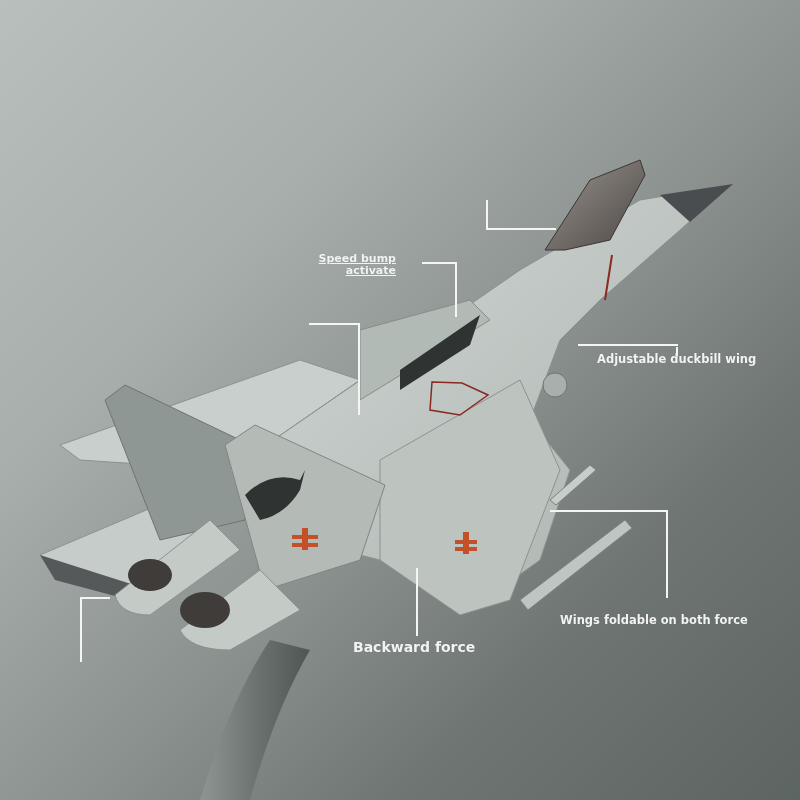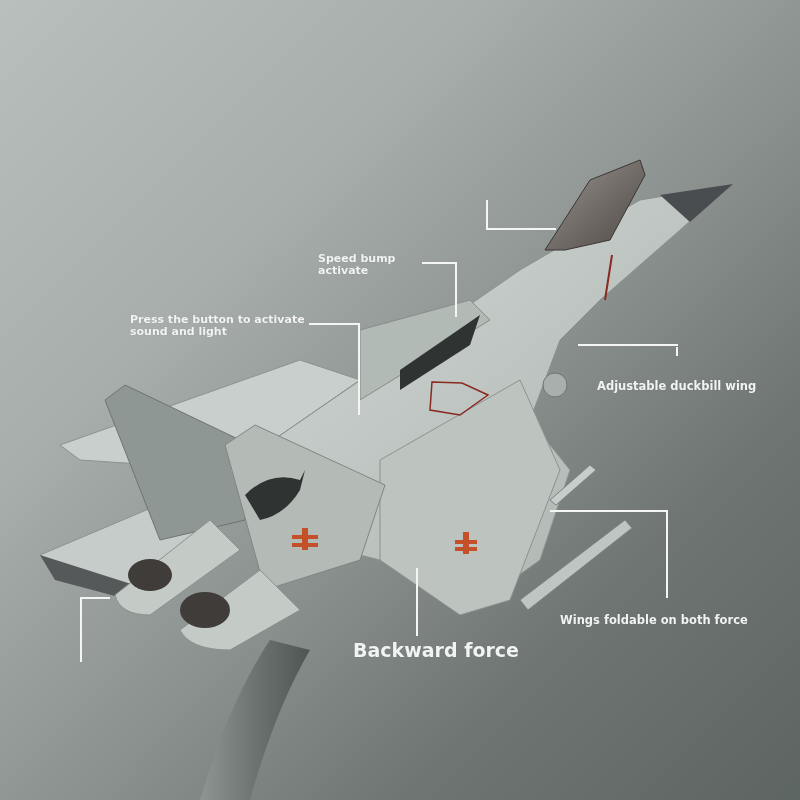--- a/index.html
+++ b/index.html
@@ -6,22 +6,22 @@
   body { width: 800px; height: 800px; overflow: hidden; }
   .stage {
     position: relative; width: 800px; height: 800px; overflow: hidden;
     background: linear-gradient(135deg, #b8bfbc 0%, #a7aeab 30%, #8a918e 55%, #6e7572 75%, #5d6562 100%);
     font-family: "DejaVu Sans", "Liberation Sans", sans-serif;
     color: #f2f4f3;
   }
   .jet { position: absolute; left: 0; top: 0; width: 800px; height: 800px; }
   .label { position: absolute; font-weight: bold; white-space: nowrap; line-height: 1.1; text-shadow: 0 0 1px rgba(0,0,0,0.15); }
   .label.big { font-size: 22px; letter-spacing: 0.2px; }
-  .label.mid { font-size: 19px; text-align: right; }
-  .label.small { font-size: 11px; text-align: left; }
+  .label.mid { font-size: 14px; text-align: right; }
+  .label.small { font-size: 11px; text-align: right; text-decoration: underline; }
   .label.sm2 { font-size: 11.5px; }
   .line { position: absolute; background: #f4f6f5; }
 </style>
 </head>
 <body>
 
 <div class="stage">
 
   <svg class="jet" viewBox="0 0 800 800">
     <defs>
@@ -94,30 +94,26 @@
   <div class="line" style="left:486px; top:200px; width:2px; height:29px;"></div>
   <div class="line" style="left:486px; top:228px; width:70px; height:2px;"></div>
 
   <div class="label small" style="left:318px; top:253px; width:78px;">
     <div>Speed bump</div>
     <div>activate</div>
   </div>
   <div class="line" style="left:422px; top:262px; width:35px; height:2px;"></div>
   <div class="line" style="left:455px; top:262px; width:2px; height:55px;"></div>
 
-  <div class="label small" style="left:130px; top:314px; width:162px;">
-    <div>Press the button to activate</div>
-    <div>sound and light</div>
-  </div>
   <div class="line" style="left:309px; top:323px; width:51px; height:2px;"></div>
   <div class="line" style="left:358px; top:323px; width:2px; height:92px;"></div>
 
   <div class="line" style="left:578px; top:344px; width:100px; height:2px;"></div>
   <div class="line" style="left:676px; top:347px; width:2px; height:9px;"></div>
-  <div class="label sm2" style="left:597px; top:380px;">Adjustable duckbill wing</div>
+  <div class="label sm2" style="left:597px; top:353px;">Adjustable duckbill wing</div>
 
   <div class="line" style="left:550px; top:510px; width:118px; height:2px;"></div>
   <div class="line" style="left:666px; top:510px; width:2px; height:88px;"></div>
   <div class="label sm2" style="left:560px; top:614px;">Wings foldable on both force</div>
 
   <div class="line" style="left:416px; top:568px; width:2px; height:68px;"></div>
   <div class="label mid" style="left:353px; top:640px;">Backward force</div>
 
   <div class="line" style="left:80px; top:597px; width:30px; height:2px;"></div>
   <div class="line" style="left:80px; top:597px; width:2px; height:65px;"></div>

